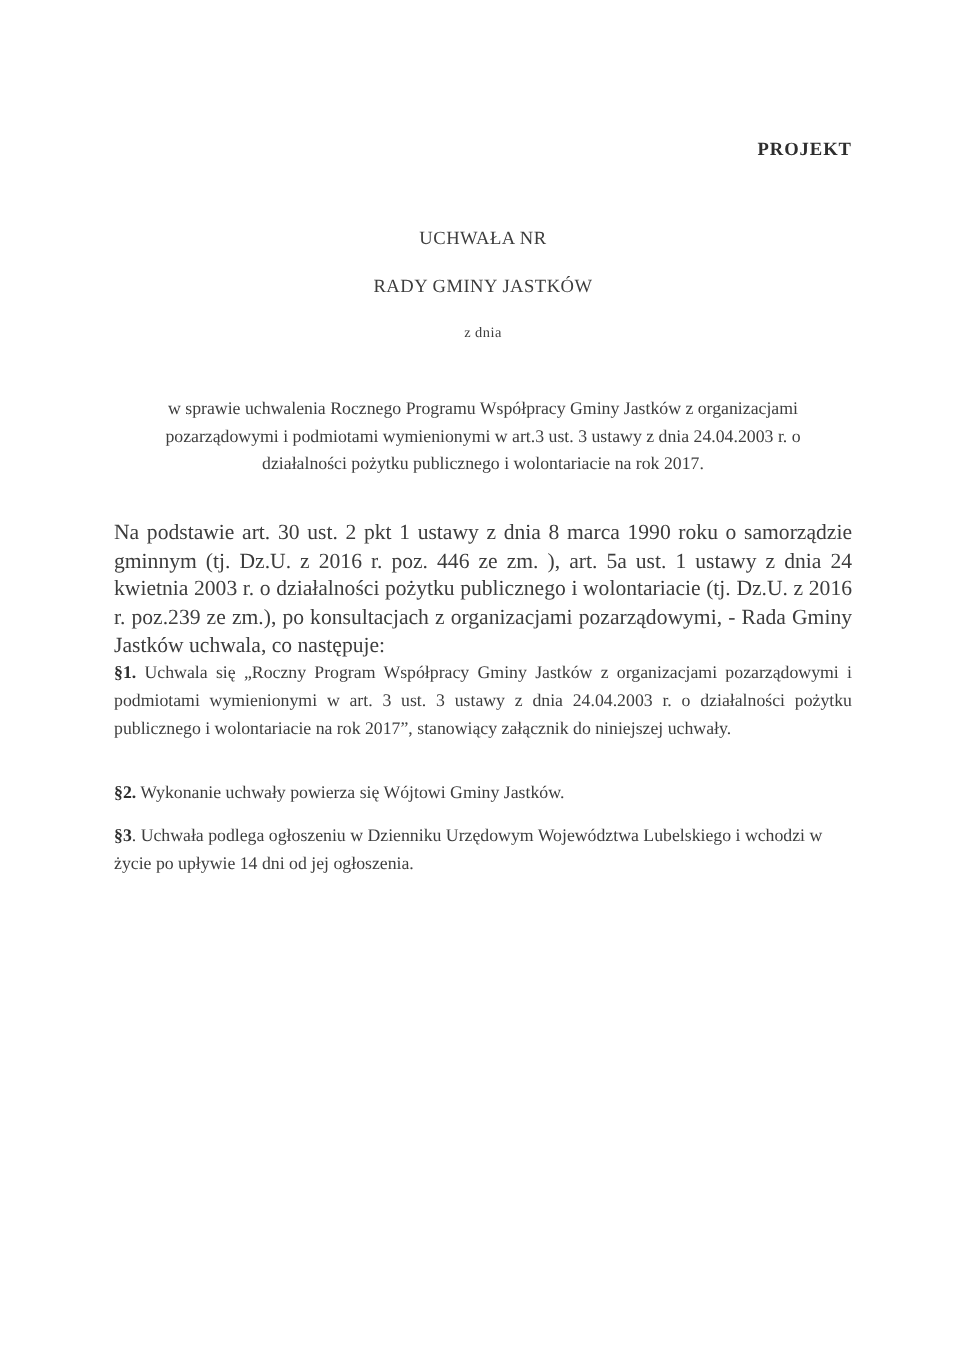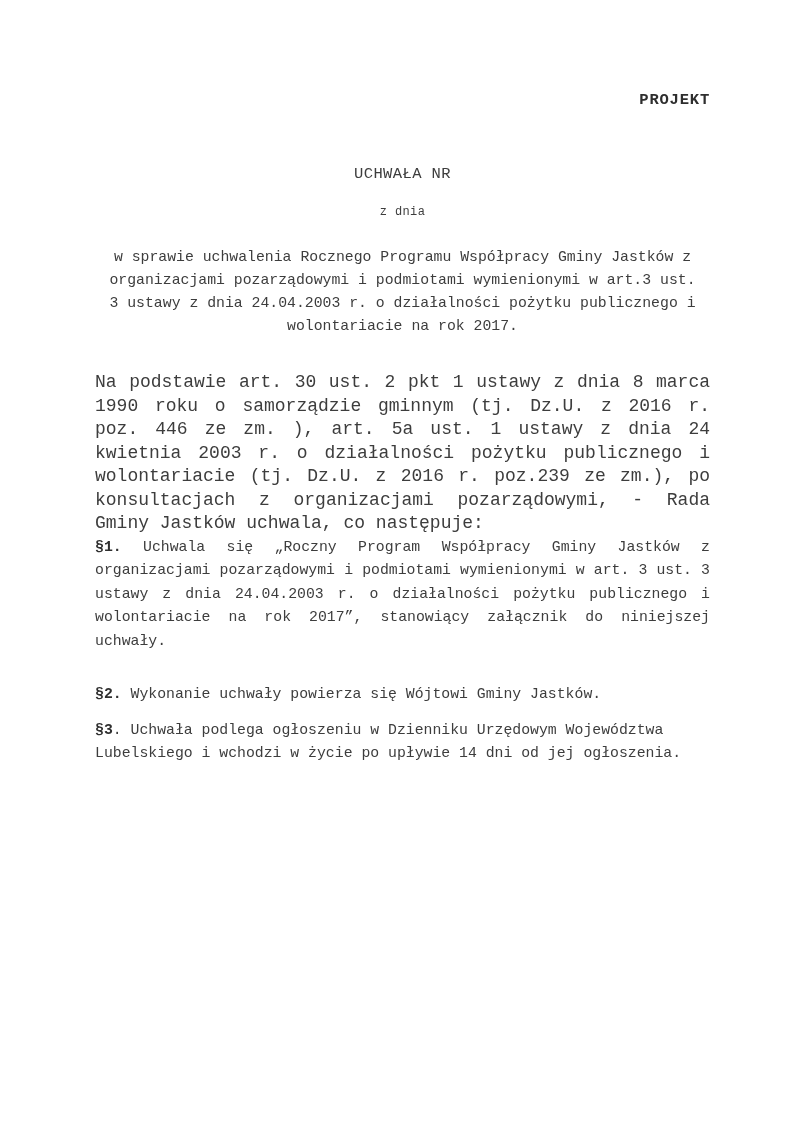--- a/index.html
+++ b/index.html
@@ -7,24 +7,24 @@
     padding: 0;
     background: #ffffff;
   }
   .page {
     position: relative;
     width: 800px;
     height: 1131px;
     margin: 0 auto;
     background: #ffffff;
     overflow: hidden;
-    font-family: Liberation Mono, monospace;
+    font-family: Liberation Serif, serif;
     color: #3d3d3d;
     box-sizing: border-box;
-    padding: 91px 90px 0 95px;
+    padding: 116px 90px 0 95px;
     -webkit-font-smoothing: antialiased;
   }
   .draft-label {
     text-align: right;
     font-weight: bold;
     font-size: 15.5px;
     letter-spacing: 0.8px;
     margin: 0 0 0 0;
     color: #2e2e2e;
   }
@@ -39,21 +39,21 @@
     font-weight: normal;
   }
   .title-line.small {
     font-size: 12px;
     margin-bottom: 0;
   }
   .subject {
     text-align: center;
     font-size: 14.8px;
     line-height: 23px;
-    margin: 27px auto 0 auto;
+    margin: 45px auto 0 auto;
     max-width: 596px;
   }
   .preamble {
     margin: 33px 0 0 0;
     font-size: 18px;
     line-height: 23.5px;
     text-align: justify;
   }
   .section {
     font-size: 14.8px;
@@ -70,20 +70,21 @@
 </style>
 </head>
 <body>
 
 <div class="page">
 
   <p class="draft-label">PROJEKT</p>
 
   <div class="title-block">
     <p class="title-line">UCHWAŁA NR</p>
+    <p class="title-line">RADY GMINY JASTKÓW</p>
     <p class="title-line small">z dnia</p>
   </div>
 
   <p class="subject">w sprawie uchwalenia Rocznego Programu Współpracy Gminy Jastków z organizacjami pozarządowymi i podmiotami wymienionymi w art.3 ust. 3 ustawy z dnia 24.04.2003 r. o działalności pożytku publicznego i wolontariacie na rok 2017.</p>
 
   <p class="preamble">Na podstawie art. 30 ust. 2 pkt 1 ustawy z dnia 8 marca 1990 roku o samorządzie gminnym (tj. Dz.U. z 2016 r. poz. 446 ze zm. ), art. 5a ust. 1 ustawy z dnia 24 kwietnia 2003 r. o działalności pożytku publicznego i wolontariacie (tj. Dz.U. z 2016 r. poz.239 ze zm.), po konsultacjach z organizacjami pozarządowymi, - Rada Gminy Jastków uchwala, co następuje:</p>
 
   <p class="section section-1"><span class="section-number">§1.</span><span> Uchwala się „Roczny Program Współpracy Gminy Jastków z organizacjami pozarządowymi i podmiotami wymienionymi w art. 3 ust. 3 ustawy z dnia 24.04.2003 r. o działalności pożytku publicznego i wolontariacie na rok 2017”, stanowiący załącznik do niniejszej uchwały.</span></p>
 
   <p class="section section-2"><span class="section-number">§2.</span><span> Wykonanie uchwały powierza się Wójtowi Gminy Jastków.</span></p>

